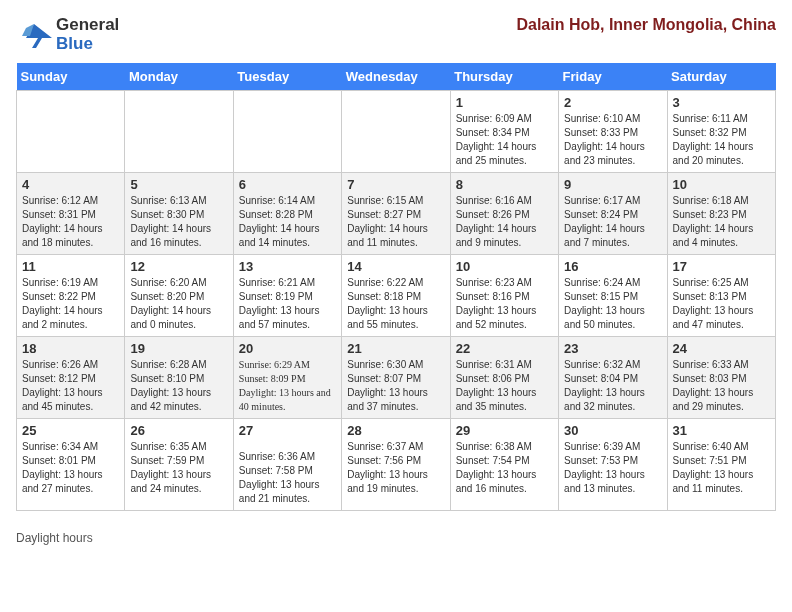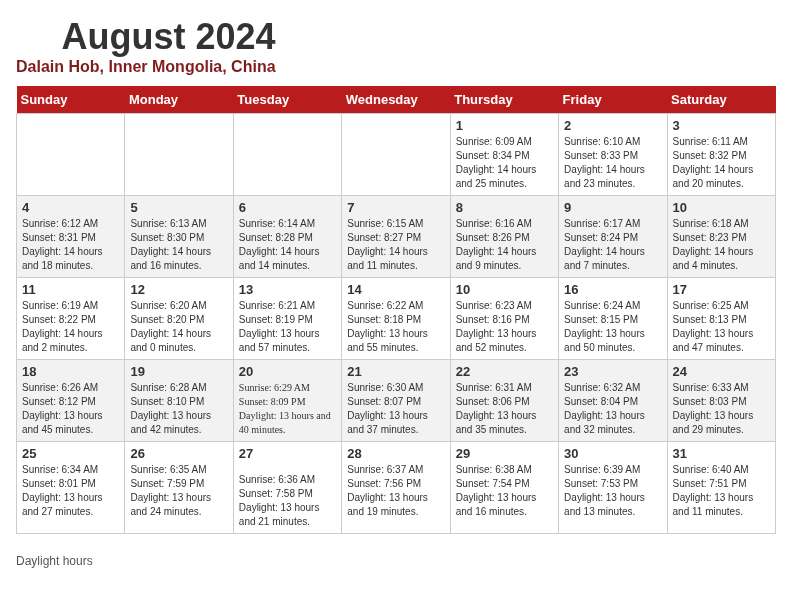--- a/index.html
+++ b/index.html
@@ -37,21 +37,21 @@
       font-size: 16px;
       color: #7f1d1d;
       font-weight: bold;
     }
     table {
       width: 100%;
       border-collapse: collapse;
       font-size: 11px;
     }
     th {
-      background-color: #b91c1c;
+      background-color: #3b82f6;
       color: #fff;
       padding: 6px 4px;
       text-align: left;
       font-size: 13px;
       font-weight: bold;
     }
     td {
       border: 1px solid #ccc;
       vertical-align: top;
       padding: 4px 5px;
@@ -82,22 +82,31 @@
     .footer-note {
       margin-top: 20px;
       font-size: 12px;
       color: #555;
     }
   </style>
 </head>
 <body>
 
 <div class="header-section">
+  <div class="logo">
+    <svg class="logo-bird" viewBox="0 0 36 30" xmlns="http://www.w3.org/2000/svg">
+      <polygon points="18,4 36,18 26,18 20,28 16,28 22,18 10,18" fill="#2a6abf"></polygon>
+      <polygon points="10,8 18,4 14,16 6,16" fill="#5b9bd5"></polygon>
+    </svg>
+    <div>
+      <div style="font-size:17px;font-weight:bold;color:#333;line-height:1.1">General</div>
+      <div style="font-size:17px;font-weight:bold;color:#2a6abf;line-height:1.1">Blue</div>
+    </div>
+  </div>
   <div class="title-section">
-    <div class="main-title">August 2024</div>
     <div class="subtitle">Dalain Hob, Inner Mongolia, China</div>
   </div>
 </div>
 
 <table>
   <thead>
     <tr id="weekday-header">
     <th>Sunday</th>
         <th>Monday</th>
         <th>Tuesday</th>

